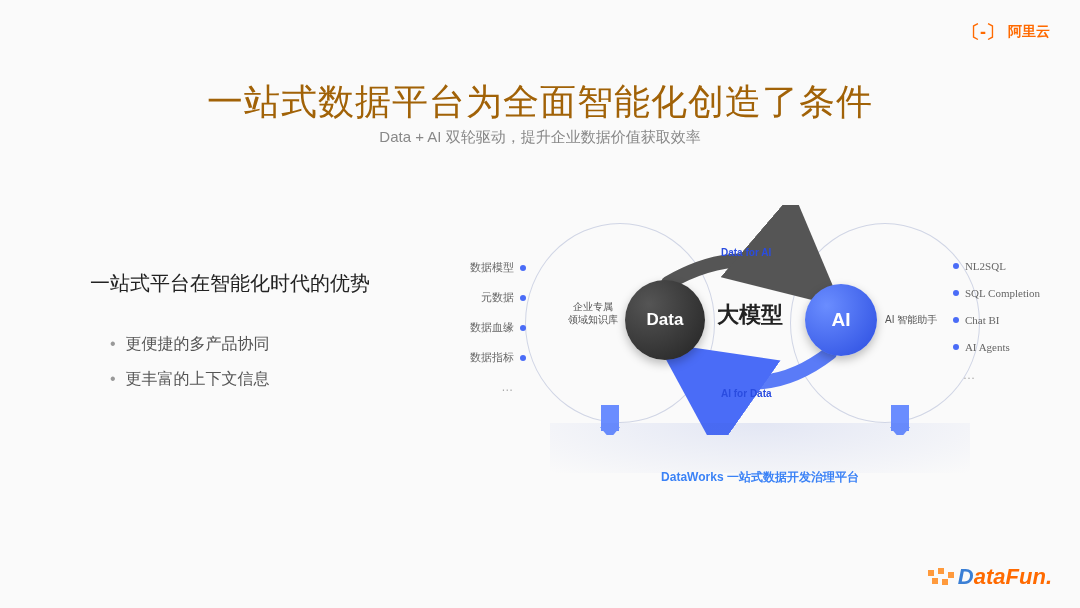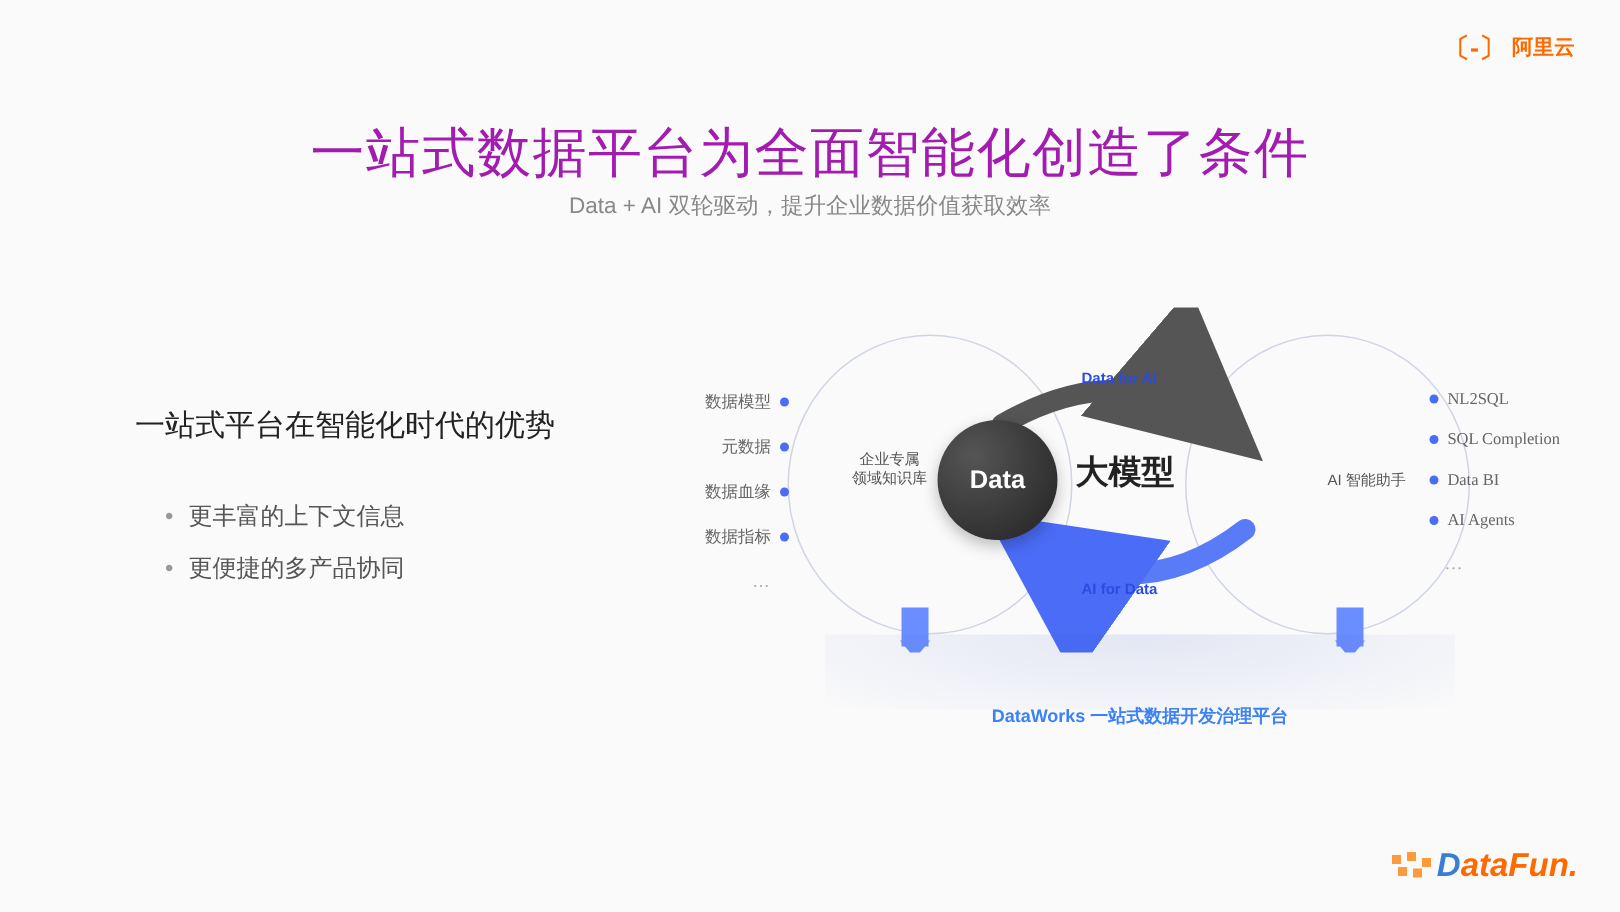--- a/index.html
+++ b/index.html
@@ -23,21 +23,21 @@
   .logo-top .bracket {
     font-size: 18px;
     font-weight: bold;
   }
   .title {
     position: absolute;
     top: 78px; left: 0; right: 0;
     text-align: center;
     font-size: 36px;
     font-weight: 400;
-    color: #a21caf;
+    color: #a16207;
     letter-spacing: 1px;
   }
   .subtitle {
     position: absolute;
     top: 128px; left: 0; right: 0;
     text-align: center;
     font-size: 15px;
     color: #888;
   }
   .section-heading {
@@ -190,22 +190,22 @@
 <div class="logo-top">
   <span class="bracket">〔-〕</span>
   <span>阿里云</span>
 </div>
 
 <div class="title">一站式数据平台为全面智能化创造了条件</div>
 <div class="subtitle">Data + AI 双轮驱动，提升企业数据价值获取效率</div>
 
 <div class="section-heading">一站式平台在智能化时代的优势</div>
 <ul class="bullets">
+  <li>更便捷的多产品协同</li>
   <li>更丰富的上下文信息</li>
-  <li>更便捷的多产品协同</li>
 </ul>
 
 <div class="diagram">
   <div class="big-ellipse l"></div>
   <div class="big-ellipse r"></div>
 
   <svg class="svg-arrows" width="570" height="230">
     <defs>
       <marker id="ah-dark" viewBox="0 0 10 10" refX="8" refY="5" markerWidth="8" markerHeight="8" orient="auto">
         <path d="M0 0 L10 5 L0 10 z" fill="#555"></path>
@@ -249,34 +249,35 @@
     <div class="lbl">
         <span class="dot"></span>
         <span>NL2SQL</span>
       </div>
     <div class="lbl">
         <span class="dot"></span>
         <span>SQL Completion</span>
       </div>
     <div class="lbl">
         <span class="dot"></span>
-        <span>Data BI</span>
+        <span>Chat BI</span>
       </div>
     <div class="lbl">
         <span class="dot"></span>
         <span>AI Agents</span>
       </div>
     <div class="lbl ellipsis-row">&nbsp;&nbsp;…</div>
   </div>
 
   <div class="left-sub" style="white-space:pre-line">企业专属
 领域知识库</div>
   <div class="right-sub">AI 智能助手</div>
 
   <div class="circle-data">Data</div>
+  <div class="circle-ai">AI</div>
   <div class="big-model">大模型</div>
   <div class="flow-top">Data for AI</div>
   <div class="flow-bot">AI for Data</div>
 
   <div class="footer-shadow"></div>
   <div class="footer-bar">DataWorks  一站式数据开发治理平台</div>
 </div>
 
 <div class="datafun-logo">
   <span class="prefix"></span><span class="d">D</span>ataFun<span>.</span>

